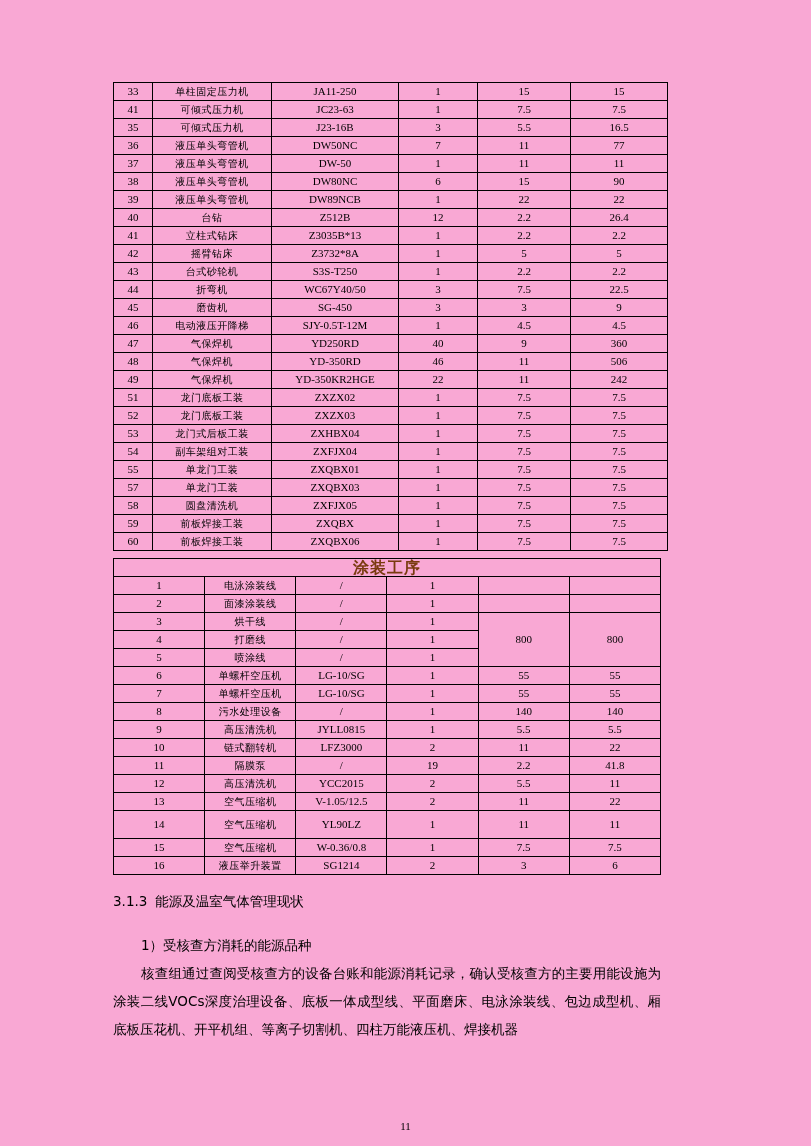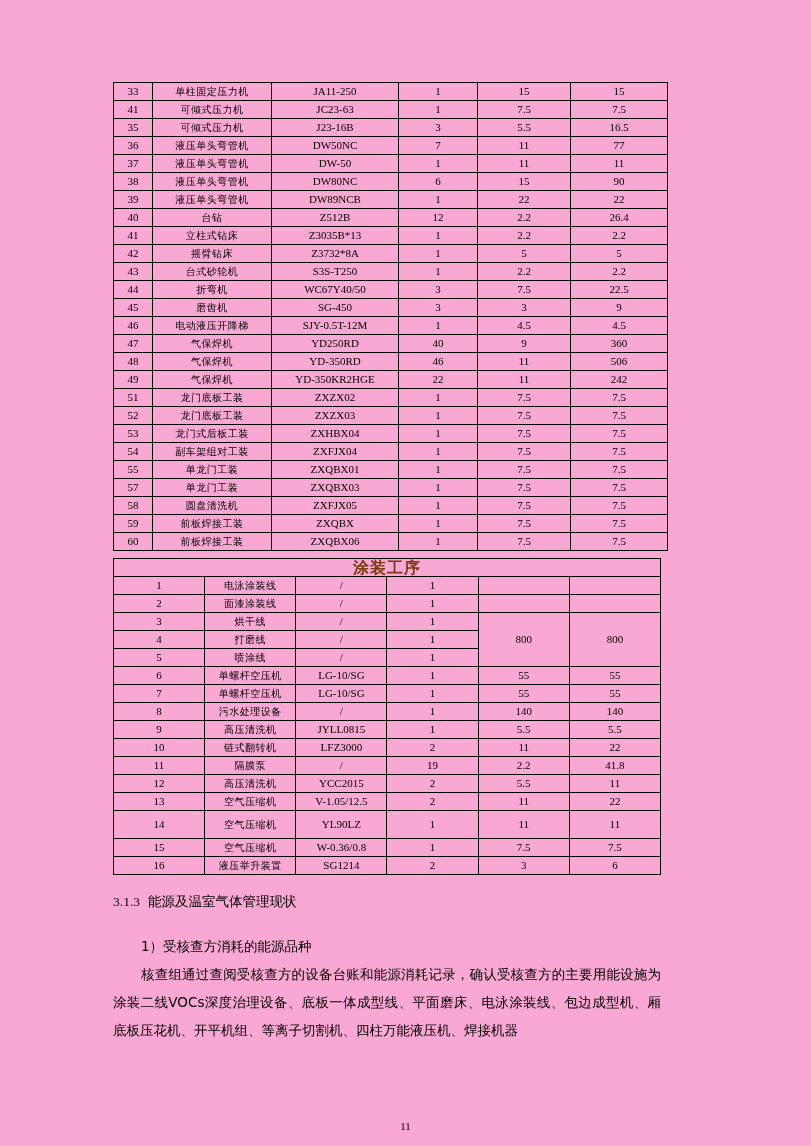--- a/index.html
+++ b/index.html
@@ -70,21 +70,21 @@
   .body-text {
     font-family: "DejaVu Sans", "Liberation Sans", sans-serif;
     font-size: 13.5px;
     line-height: 28px;
     color: #000000;
   }
   .head3 {
     margin-top: 12px;
     margin-bottom: 0;
   }
-  .head3 .num { margin-right: 8px; font-family: Liberation Serif, serif; }
+  .head3 .num { margin-right: 8px; }
   .list-item {
     margin-left: 28px;
     margin-top: 16px;
   }
   .para {
     text-indent: 28px;
     text-align: justify;
   }
   .pagenum {
     position: absolute;

